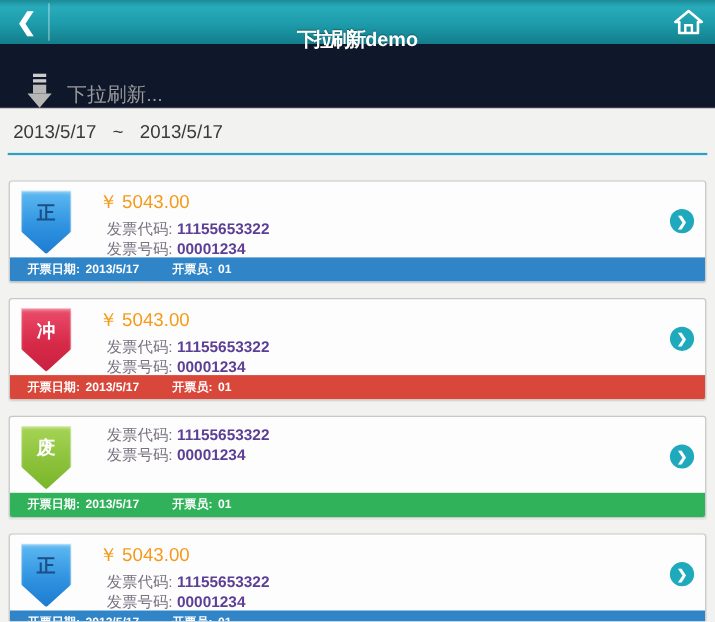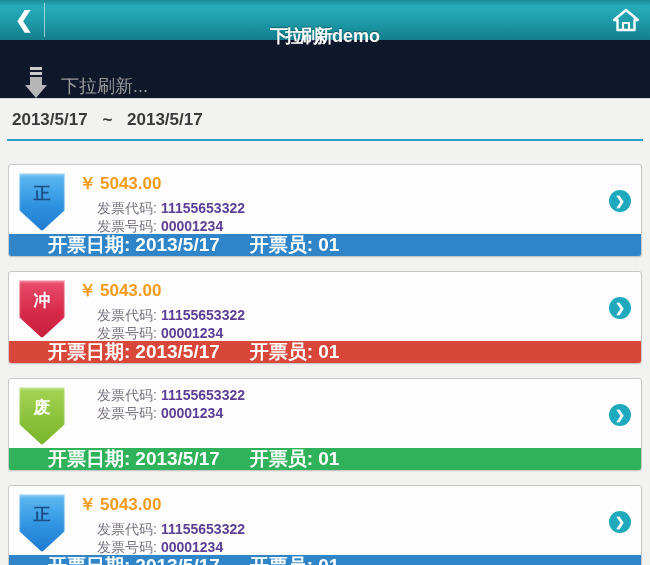--- a/index.html
+++ b/index.html
@@ -24,21 +24,21 @@
     display:flex; align-items:flex-end; padding-left:25px; }
   .pull-arrow { width:22px; display:flex; flex-direction:column; align-items:center; }
   .pull-arrow .dash { width:12px; height:3px; background:#cccccc; margin-bottom:2px; }
   .pull-arrow .stem { width:12px; height:8px; background:#b7b7b7; }
   .pull-arrow .head { width:0; height:0; border-left:11px solid transparent;
     border-right:11px solid transparent; border-top:13px solid #b7b7b7; }
   .pull-label { margin-left:14px; font-size:18px; color:#9b9b9b; }
 
   
   .date-row { margin:0 7px; padding:11px 5px 9px; border-bottom:2px solid #2aa2c4;
-    font-size:17px; font-weight:bold; color:#3a3a3a; }
+    font-size:17px; font-weight:normal; color:#3a3a3a; }
   .date-sep { margin:0 10px; }
 
   
   .invoice-list { padding:23px 8px 0; }
   .card { position:relative; height:93px; margin-bottom:14px; background:#fdfdfd;
     border:1px solid #c8c8c8; border-radius:3px; overflow:hidden;
     box-shadow:0 1px 1px rgba(0,0,0,.05); cursor:pointer; }
 
   .badge { position:absolute; left:10px; top:8px; width:46px; height:58px;
     clip-path:polygon(0 0,100% 0,100% 64%,50% 100%,0 64%);
@@ -46,32 +46,32 @@
     filter:drop-shadow(2px 2px 2px rgba(0,0,0,.28)); }
   .badge-char { display:block; text-align:center; margin-top:9px; font-size:17px; font-weight:bold; }
   .variant-blue  .badge { background:linear-gradient(180deg,#60baf2 0%,#2f93e0 55%,#1d7bd0 100%); }
   .variant-blue  .badge-char { color:#1a4e84; }
   .variant-red   .badge { background:linear-gradient(180deg,#ea4e6c 0%,#d72a49 55%,#c9203f 100%); }
   .variant-red   .badge-char { color:#fff; }
   .variant-green .badge { background:linear-gradient(180deg,#a6d455 0%,#8cc23b 55%,#7ab52b 100%); }
   .variant-green .badge-char { color:#fff; }
 
   .card-body { margin-left:70px; padding-top:7px; }
-  .amount { color:#f59a1a; font-weight:bold; font-size:17px; margin-bottom:4px; }
+  .amount { color:#f59a1a; font-weight:normal; font-size:17px; margin-bottom:4px;margin-left:11px; }
   .currency { margin-right:4px; }
   .row { font-size:14px; line-height:18px; white-space:nowrap;margin-left:18px; }
   .lbl { color:#7a7280; }
   .val { color:#5c3e95; font-weight:bold; margin-left:4px; }
 
   .chevron { position:absolute; right:10px; top:25px; width:22px; height:22px; border-radius:50%;
     background:#1fa9bc; color:#fff; text-align:center; line-height:22px; font-size:12px;
     font-weight:bold; cursor:pointer; }
 
   .card-footer { position:absolute; left:0; right:0; bottom:0; height:22px; line-height:22px;
-    padding-left:39px; color:#fff; font-size:19px; font-weight:bold; white-space:nowrap; }
+    padding-left:16px; color:#fff; font-size:11px; font-weight:bold; white-space:nowrap; }
   .variant-blue  .card-footer { background:#2f85c7; }
   .variant-red   .card-footer { background:#d8473a; }
   .variant-green .card-footer { background:#2fb259; }
   .f-val { margin-left:5px; }
   .f-lbl.op { margin-left:30px; }
 </style>
 </head>
 <body>
 
 <div class="app">

